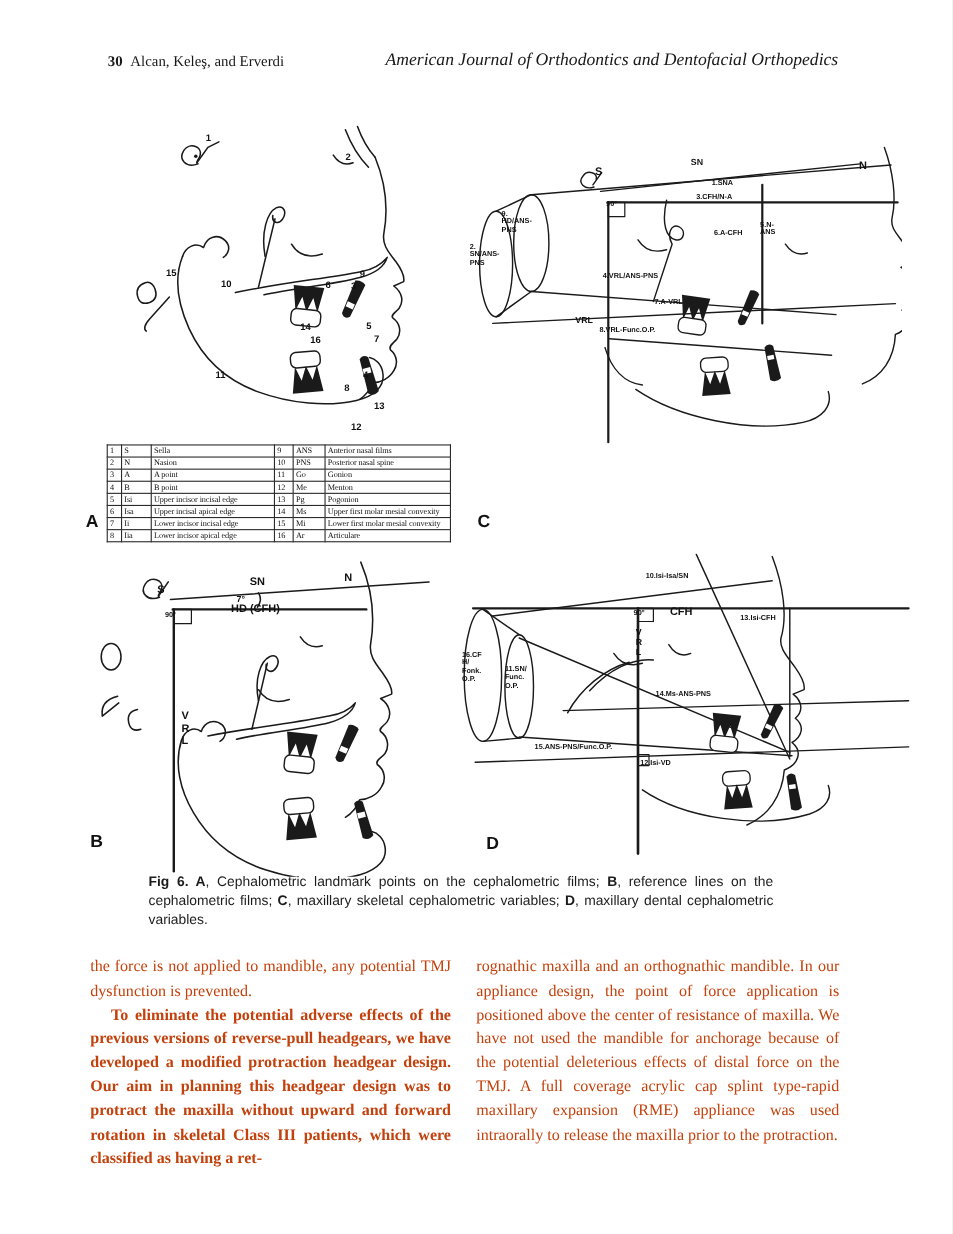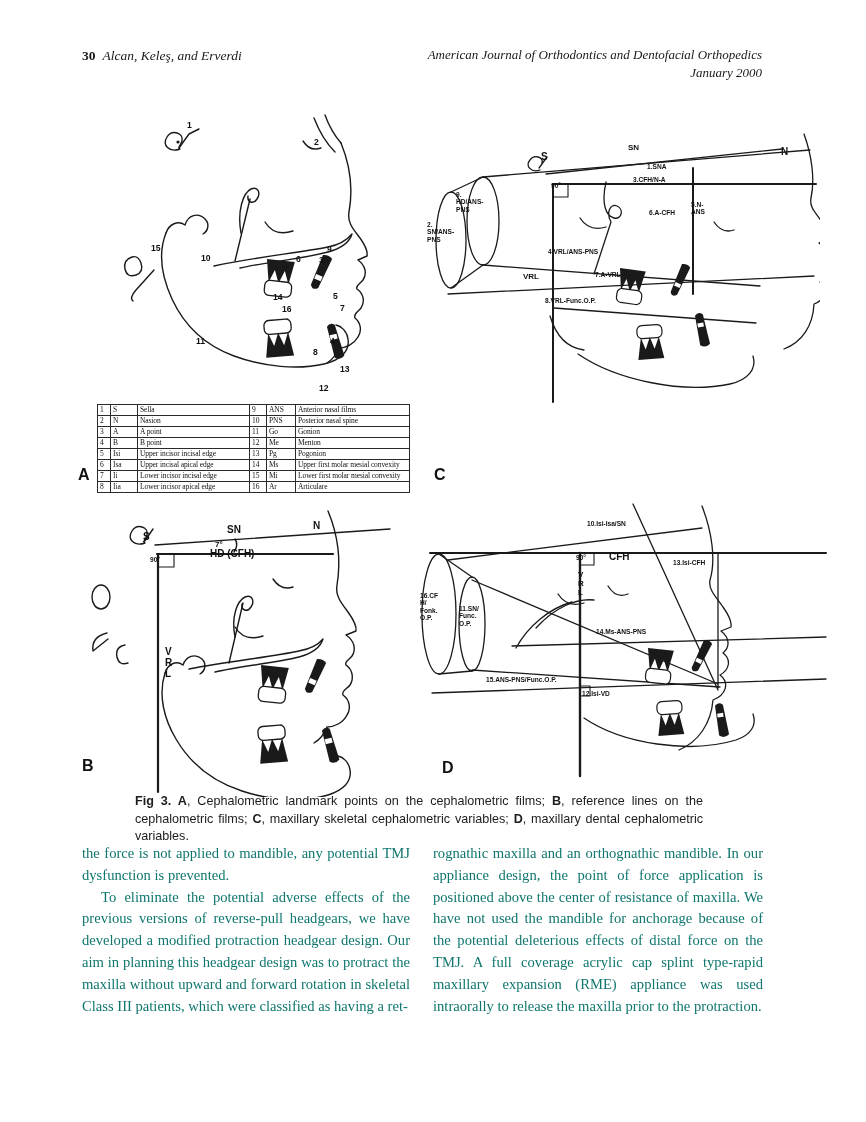--- a/index.html
+++ b/index.html
@@ -1,22 +1,22 @@
 <!DOCTYPE html>
 <html><head>
 <meta charset="utf-8">
 <style>
   html,body{margin:0;padding:0;background:#e9e9e9;}
   .page{position:relative;width:866px;height:1122px;margin:0 auto;background:#ffffff;
         font-family:"Liberation Serif",serif;color:#181818;overflow:hidden;}
   
   .hdr-left{position:absolute;left:82px;top:48px;font-size:13.5px;white-space:nowrap;}
-  .hdr-left b{font-style:normal;font-weight:bold;margin-right:7px;}
-  .hdr-left .auth{font-style:italic;}
-  .hdr-right{position:absolute;right:104px;top:46px;text-align:right;font-size:13px;
+  .hdr-left b{font-style:normal;font-weight:bold;margin-right:7px;margin-left:16px;}
+  .hdr-left .auth{}
+  .hdr-right{position:absolute;right:104px;top:46px;text-align:left;font-size:16px;
              font-style:italic;line-height:18px;white-space:nowrap;}
   
   .panel-svg{position:absolute;}
   .panel-letter{position:absolute;font-family:"Liberation Sans",sans-serif;font-weight:bold;
                 font-size:16px;color:#111;}
   .diag-label{position:absolute;font-family:Liberation Sans, sans-serif;font-weight:bold;
               color:#111;white-space:pre-line;line-height:1.1;}
   .dl-xs{font-size:6.6px;}
   .dl-s{font-size:8px;}
   .dl-m{font-size:10px;}
@@ -27,38 +27,37 @@
             table-layout:fixed;font-family:"Liberation Serif",serif;font-size:7.5px;
             line-height:1;color:#111;letter-spacing:-0.1px;}
   .lm-table td{border:1px solid #2a2a2a;padding:1px 2px;height:8px;overflow:hidden;
                white-space:nowrap;}
   
   .caption{position:absolute;left:135px;top:793px;width:568px;
            font-family:"Liberation Sans",sans-serif;font-size:12.6px;line-height:17.6px;
            text-align:justify;color:#1c1c1c;}
   .caption b{font-weight:bold;}
   
-  .bodycol{position:absolute;top:843px;font-size:14.6px;line-height:21.8px;
-           text-align:justify;color:#0f766e;}
+  .bodycol{position:absolute;top:869px;font-size:14.6px;line-height:21.8px;
+           text-align:justify;color:#c2410c;}
   .col-left{left:82px;width:328px;}
   .col-right{left:433px;width:330px;}
   .bodycol p{margin:0;}
-  .indent{text-indent:19px;}
+  .indent{text-indent:19px;font-weight:bold;}
 </style>
 </head>
 <body>
 
 <div class="page">
 
   <div class="hdr-left">
     <b>30</b><span class="auth">Alcan, Keleş, and Erverdi</span>
   </div>
   <div class="hdr-right">
     <div>American Journal of Orthodontics and Dentofacial Orthopedics</div>
-    <div>January 2000</div>
   </div>
 
   <svg class="panel-svg" style="left:120px;top:113px" width="292" height="292" viewBox="0 0 292 292">
     <g fill="none" stroke="#1a1a1a" stroke-width="1.4" stroke-linejoin="round" stroke-linecap="round">
       <path d="M60,36 c-11,4 -18,-4 -13,-12 c5,-8 17,-4 15,4 c-1,4 -4,6 -3,7"></path>
       <path d="M59,35 l10,-14 l10,-5"></path>
       <circle cx="58" cy="29" r="1.6" fill="#1a1a1a" stroke="none"></circle>
       <path d="M194,5 c5,13 12,25 21,34"></path>
       <path d="M205,2 c4,11 9,20 16,28"></path>
       <path d="M183,28 q7,11 18,7"></path>
@@ -240,21 +239,21 @@
 ANS</span>
   <span class="diag-label dl-xs" style="left:649px;top:209px">6.A-CFH</span>
   <span class="diag-label dl-xs" style="left:456px;top:191px">9.
 HD/ANS-
 PNS</span>
   <span class="diag-label dl-xs" style="left:427px;top:221px">2.
 SN/ANS-
 PNS</span>
   <span class="diag-label dl-xs" style="left:548px;top:248px">4.VRL/ANS-PNS</span>
   <span class="diag-label dl-xs" style="left:595px;top:271px">7.A-VRL</span>
-  <span class="diag-label dl-s" style="left:523px;top:273px">VRL</span>
+  <span class="diag-label dl-s" style="left:523px;top:288px">VRL</span>
   <span class="diag-label dl-xs" style="left:545px;top:297px">8.VRL-Func.O.P.</span>
 
   <svg class="panel-svg" style="left:85px;top:505px" width="325" height="292" viewBox="0 0 325 292">
     <g fill="none" stroke="#1a1a1a" stroke-width="1.4" stroke-linejoin="round" stroke-linecap="round">
       <path d="M70,40 L305,24"></path>
       <path d="M72,49 L248,49" stroke-width="2.2"></path>
       <path d="M73,49 L73,287" stroke-width="2.2"></path>
       <rect x="73" y="49" width="16" height="13" stroke-width="1.1"></rect>
       <path d="M150,34 q4,6 -1,13"></path>
       <path d="M60,38 c-11,4 -18,-4 -13,-12 c5,-8 17,-4 15,4 c-1,4 -4,6 -3,7"></path>
@@ -362,21 +361,21 @@
   <span class="diag-label dl-xs" style="left:596px;top:628px">14.Ms-ANS-PNS</span>
   <span class="diag-label dl-xs" style="left:486px;top:676px">15.ANS-PNS/Func.O.P.</span>
   <span class="diag-label dl-xs" style="left:582px;top:690px">12.Isi-VD</span>
 
   <span class="panel-letter" style="left:78px;top:466px">A</span>
   <span class="panel-letter" style="left:434px;top:466px">C</span>
   <span class="panel-letter" style="left:82px;top:757px">B</span>
   <span class="panel-letter" style="left:442px;top:759px">D</span>
 
   <div class="caption">
-    <b>Fig 3. A</b><span>, Cephalometric landmark points on the cephalometric films; </span><b>B</b><span>, reference lines on the cephalometric films; </span><b>C</b><span>, maxillary skeletal cephalometric variables; </span><b>D</b><span>, maxillary dental cephalometric variables.</span>
+    <b>Fig 6. A</b><span>, Cephalometric landmark points on the cephalometric films; </span><b>B</b><span>, reference lines on the cephalometric films; </span><b>C</b><span>, maxillary skeletal cephalometric variables; </span><b>D</b><span>, maxillary dental cephalometric variables.</span>
   </div>
 
   <div class="bodycol col-left">
     <p>the force is not applied to mandible, any potential TMJ dysfunction is prevented.</p>
     <p class="indent">To eliminate the potential adverse effects of the previous versions of reverse-pull headgears, we have developed a modified protraction headgear design. Our aim in planning this headgear design was to protract the maxilla without upward and forward rotation in skeletal Class III patients, which were classified as having a ret-</p>
   </div>
   <div class="bodycol col-right">
     <p>rognathic maxilla and an orthognathic mandible. In our appliance design, the point of force application is positioned above the center of resistance of maxilla. We have not used the mandible for anchorage because of the potential deleterious effects of distal force on the TMJ. A full coverage acrylic cap splint type-rapid maxillary expansion (RME) appliance was used intraorally to release the maxilla prior to the protraction.</p>
   </div>
 

